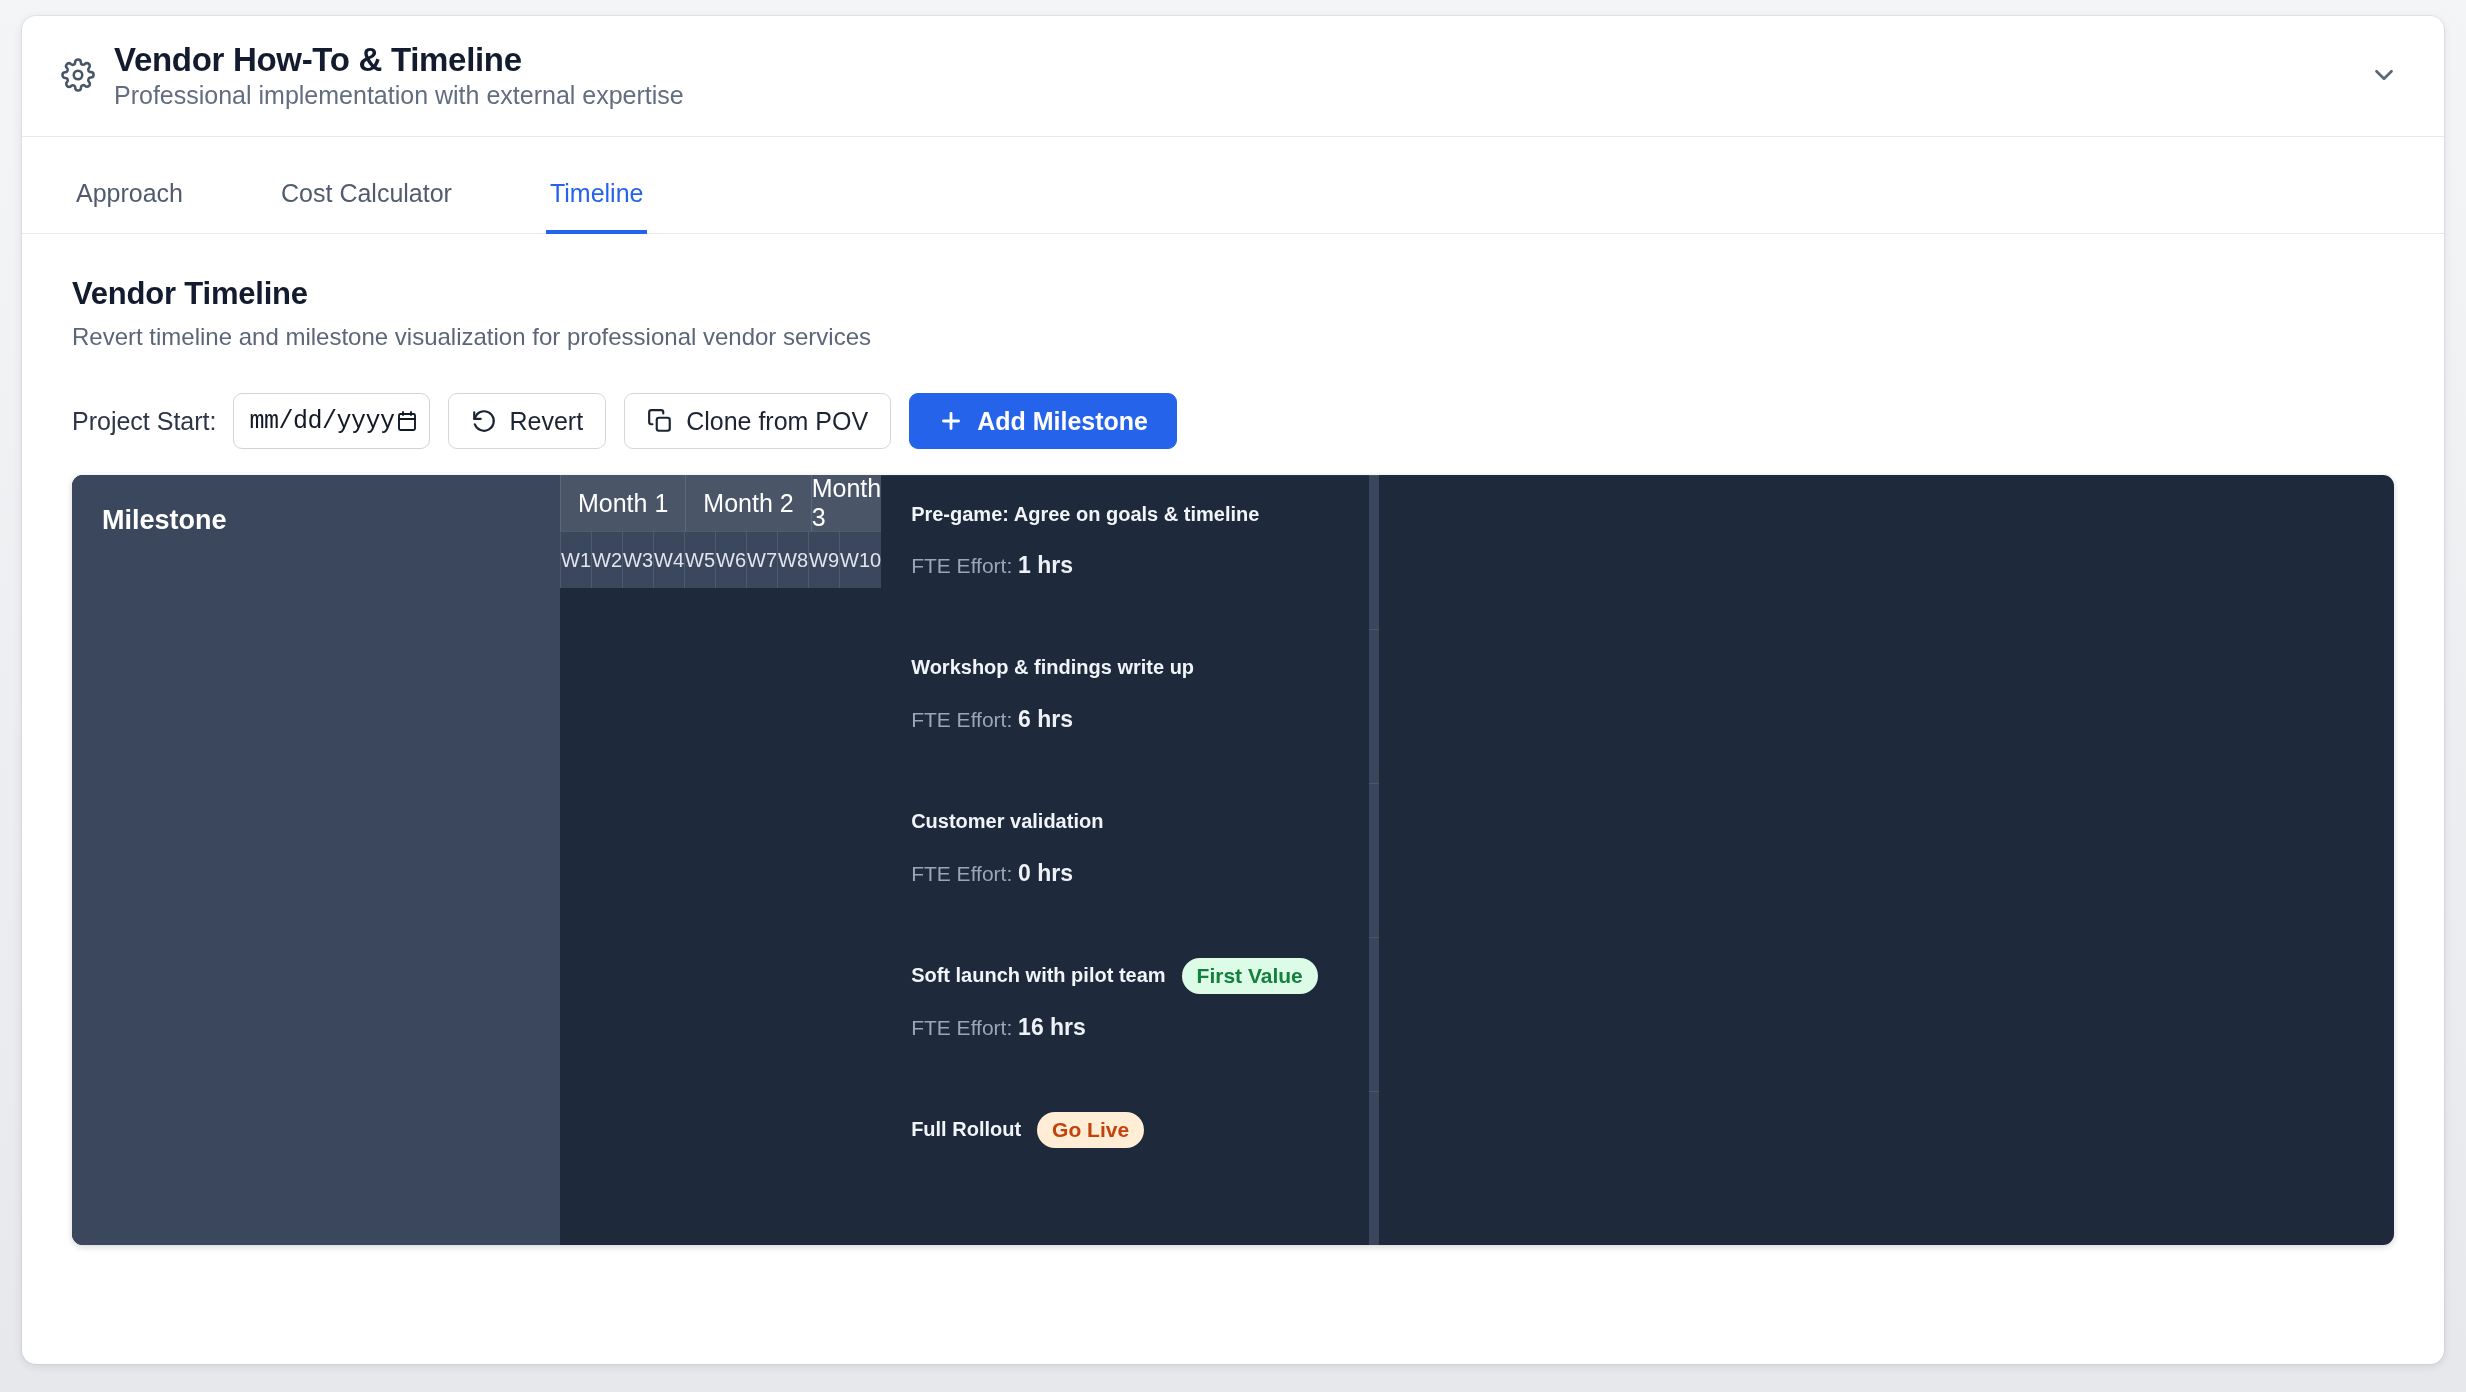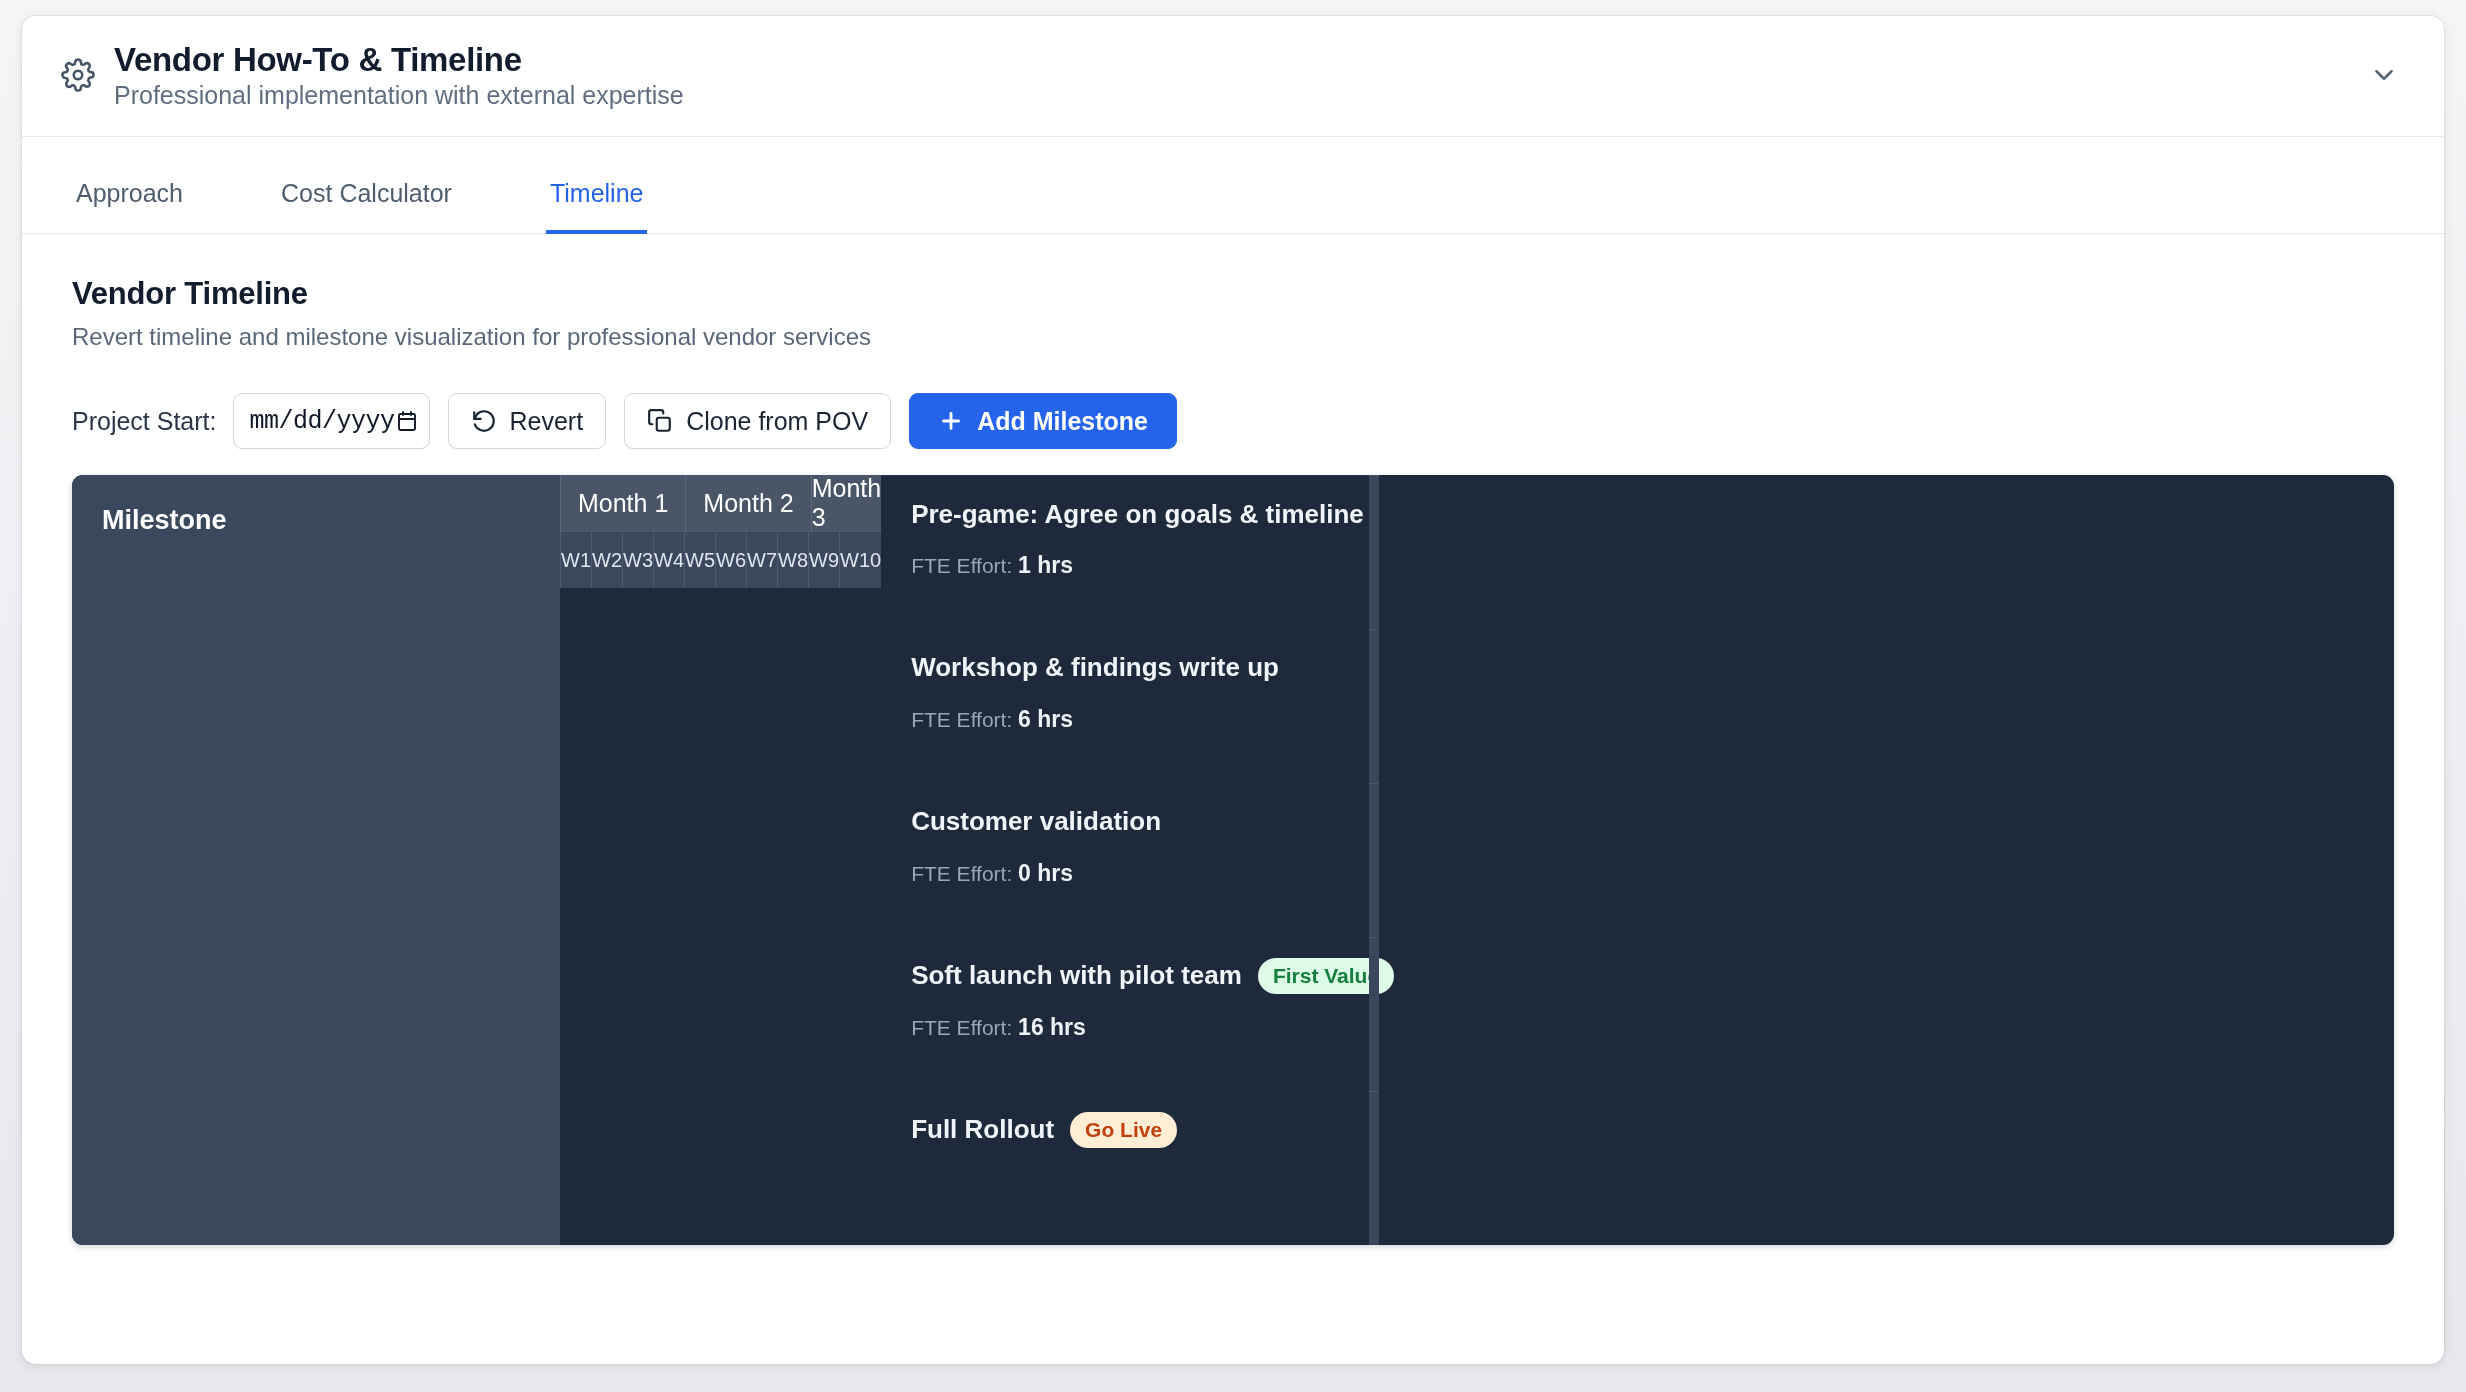--- a/index.html
+++ b/index.html
@@ -243,21 +243,21 @@
     width: 488px;
     flex: none;
     background: #1e293b;
     border-top: 1px solid #2b374a;
     padding: 0 30px;
     display: flex;
     align-items: center;
   }
   .g-cell-name.sub { padding-bottom: 4px; }
   .m-name {
-    font-size: 26px;
+    font-size: 20px;
     color: #f1f5f9;
     font-weight: bold;
     white-space: nowrap;
     text-align: center;
   }
   .m-fte {
     font-size: 21px;
     color: #9aa6b7;
     white-space: nowrap;
   }

